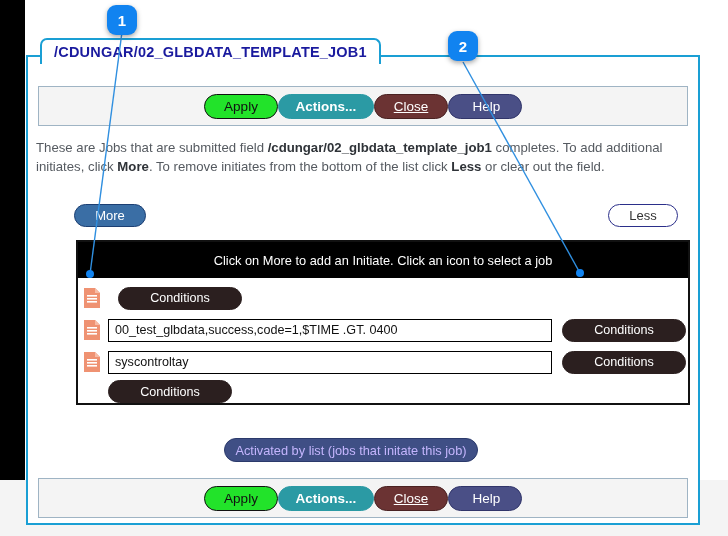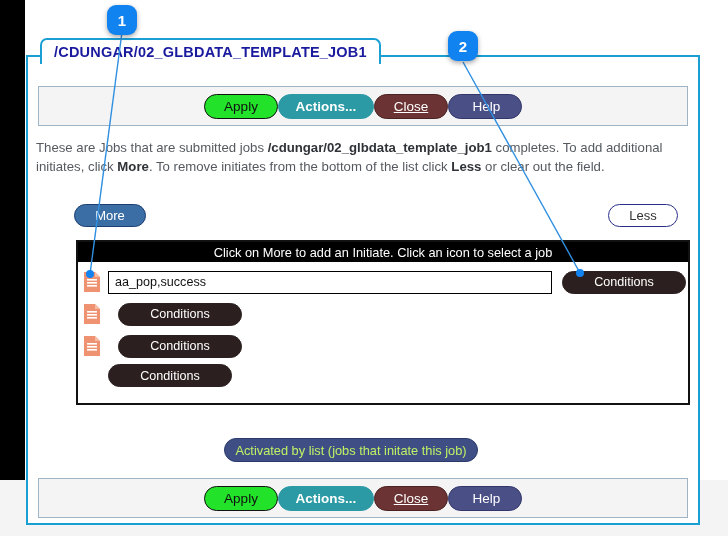--- a/index.html
+++ b/index.html
@@ -67,21 +67,21 @@
     color:#333;font-size:13px;display:flex;align-items:center;justify-content:center;
     cursor:pointer;box-sizing:border-box;
   }
 
   
   .panel{
     position:absolute;left:76px;top:240px;width:614px;height:165px;
     background:#ffffff;border:2px solid #111;box-sizing:border-box;
   }
   .panel-header{
-    height:20px;background:#000000;color:#ffffff;
+    height:36px;background:#000000;color:#ffffff;
     font-size:12.8px;display:flex;align-items:center;justify-content:center;
   }
   .rows{padding:4px 0 0 0;}
   .row{display:flex;align-items:center;height:32px;padding-left:6px;}
   .doc-icon{width:16px;height:20px;flex:0 0 16px;margin-right:8px;cursor:pointer;position:relative;}
   .row-input{
     flex:0 0 444px;height:23px;border:1px solid #000;background:#fff;
     font-size:12.6px;color:#111;padding:0 6px;box-sizing:border-box;
     font-family:"Liberation Sans",sans-serif;outline:none;
   }
@@ -93,21 +93,21 @@
   .cond-standalone{
     margin:2px 0 0 30px;width:124px;height:23px;background:#2b1f1f;
     border:1px solid #2b1f1f;border-radius:12px;color:#fff;font-size:12.6px;
     display:flex;align-items:center;justify-content:center;cursor:pointer;box-sizing:border-box;
   }
 
   
   .activated{
     position:absolute;left:224px;top:438px;width:254px;height:24px;
     background:#3f4f85;border:1px solid #2b3a6b;border-radius:12px;
-    color:#bef264;font-size:12.8px;display:flex;align-items:center;justify-content:center;
+    color:#c4b5fd;font-size:12.8px;display:flex;align-items:center;justify-content:center;
     cursor:pointer;box-sizing:border-box;
   }
 
   
   .callout-svg{position:absolute;left:0;top:0;width:728px;height:536px;pointer-events:none;z-index:9;}
   .badge{
     position:absolute;width:30px;height:30px;border-radius:9px;
     background:#1183f0;color:#fff;font-size:15px;font-weight:bold;
     display:flex;align-items:center;justify-content:center;z-index:10;
     box-shadow:0 2px 5px rgba(0,0,0,.35);
@@ -127,58 +127,59 @@
 </div>
 
 <div class="btnbar top">
   <div class="pill apply">Apply</div>
   <div class="pill actions">Actions...</div>
   <div class="pill close">Close</div>
   <div class="pill help">Help</div>
 </div>
 
 <div class="desc">
-  <span>These are Jobs that are submitted jobs </span><b>/cdungar/02_glbdata_template_job1</b><span> completes. To add additional initiates, click </span><b>More</b><span>. To remove initiates from the bottom of the list click </span><b>Less</b><span> or clear out the field.</span>
+  <span>These are Jobs that are submitted field </span><b>/cdungar/02_glbdata_template_job1</b><span> completes. To add additional initiates, click </span><b>More</b><span>. To remove initiates from the bottom of the list click </span><b>Less</b><span> or clear out the field.</span>
 </div>
 
 <div class="more-btn">More</div>
 <div class="less-btn">Less</div>
 
 <div class="panel">
   <div class="panel-header">Click on More to add an Initiate. Click an icon to select a job</div>
   <div class="rows" id="rows-container">
-      <div class="row">
-        <span class="doc-icon"><svg width="16" height="20" viewBox="0 0 16 20">
-            <path d="M0 0 H11 L16 5 V20 H0 Z" fill="#ef9272"></path>
-            <path d="M11 0 L16 5 H11 Z" fill="#f7bca6"></path>
-            <rect x="3" y="7" width="10" height="1.6" fill="#fff"></rect>
-            <rect x="3" y="10" width="10" height="1.6" fill="#fff"></rect>
-            <rect x="3" y="13" width="10" height="1.6" fill="#fff"></rect>
-          </svg></span>
-        <input class="row-input" type="text" value="aa_pop,success" style="">
-        <div class="cond-btn">Conditions</div>
-      </div>
       <div class="row">
         <span class="doc-icon"><svg width="16" height="20" viewBox="0 0 16 20">
             <path d="M0 0 H11 L16 5 V20 H0 Z" fill="#ef9272"></path>
             <path d="M11 0 L16 5 H11 Z" fill="#f7bca6"></path>
             <rect x="3" y="7" width="10" height="1.6" fill="#fff"></rect>
             <rect x="3" y="10" width="10" height="1.6" fill="#fff"></rect>
             <rect x="3" y="13" width="10" height="1.6" fill="#fff"></rect>
           </svg></span>
         <div class="cond-btn">Conditions</div>
       </div>
       <div class="row">
         <span class="doc-icon"><svg width="16" height="20" viewBox="0 0 16 20">
             <path d="M0 0 H11 L16 5 V20 H0 Z" fill="#ef9272"></path>
             <path d="M11 0 L16 5 H11 Z" fill="#f7bca6"></path>
             <rect x="3" y="7" width="10" height="1.6" fill="#fff"></rect>
             <rect x="3" y="10" width="10" height="1.6" fill="#fff"></rect>
             <rect x="3" y="13" width="10" height="1.6" fill="#fff"></rect>
           </svg></span>
+        <input class="row-input" type="text" value="00_test_glbdata,success,code=1,$TIME .GT. 0400" style="">
+        <div class="cond-btn">Conditions</div>
+      </div>
+      <div class="row">
+        <span class="doc-icon"><svg width="16" height="20" viewBox="0 0 16 20">
+            <path d="M0 0 H11 L16 5 V20 H0 Z" fill="#ef9272"></path>
+            <path d="M11 0 L16 5 H11 Z" fill="#f7bca6"></path>
+            <rect x="3" y="7" width="10" height="1.6" fill="#fff"></rect>
+            <rect x="3" y="10" width="10" height="1.6" fill="#fff"></rect>
+            <rect x="3" y="13" width="10" height="1.6" fill="#fff"></rect>
+          </svg></span>
+        <input class="row-input" type="text" value="syscontroltay" style="">
         <div class="cond-btn">Conditions</div>
       </div>
     </div>
   <div class="cond-standalone">Conditions</div>
 </div>
 
 <div class="activated">Activated by list (jobs that initate this job)</div>
 
 <div class="btnbar bottom">
   <div class="pill apply">Apply</div>

